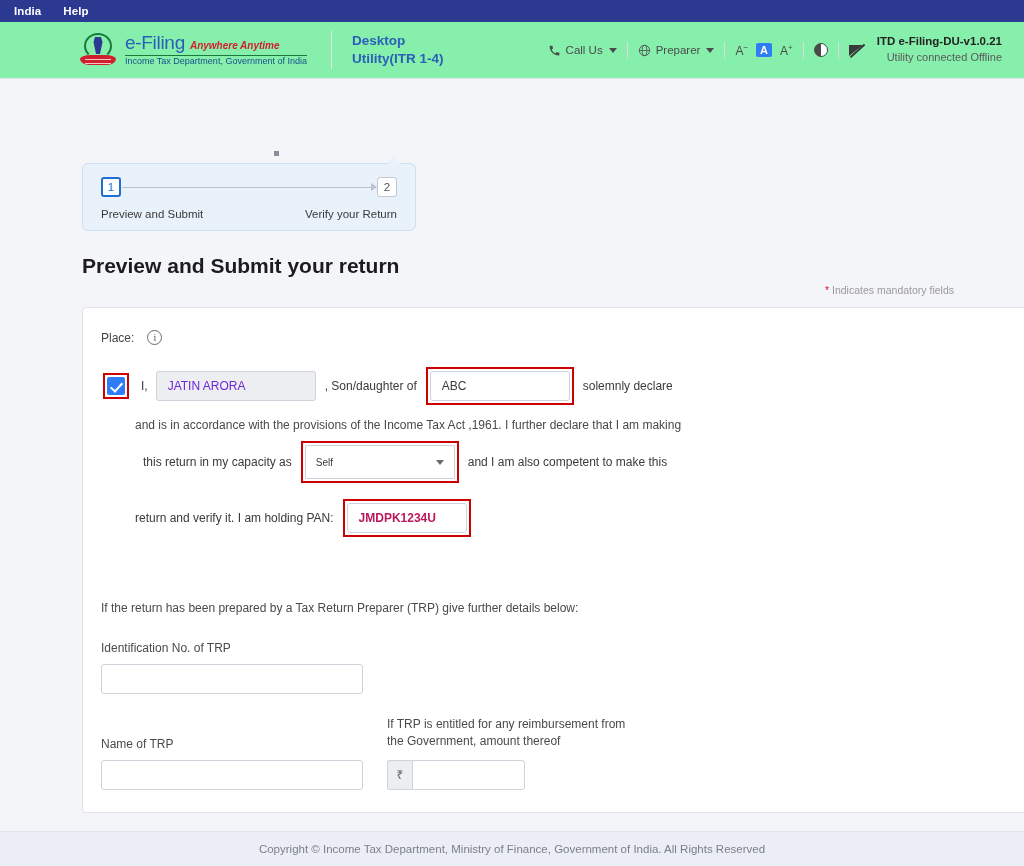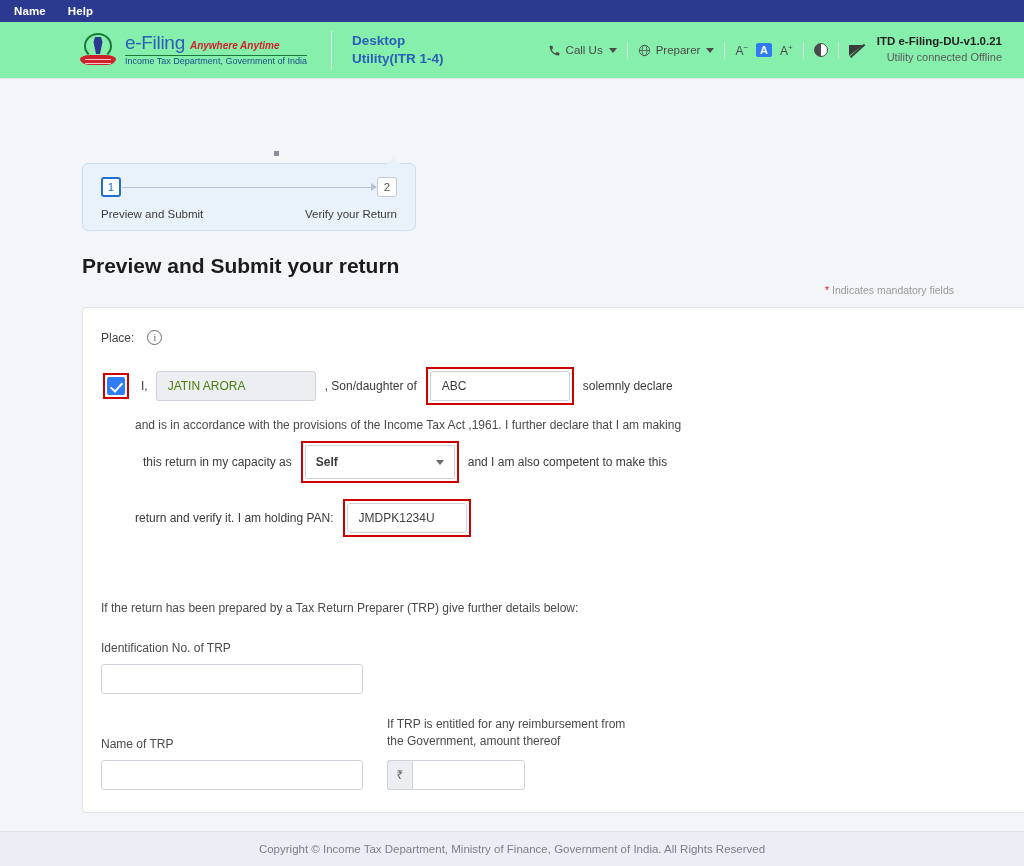--- a/index.html
+++ b/index.html
@@ -203,36 +203,36 @@
     border: solid #ffffff; border-width: 0 2.2px 2.2px 0;
     transform: rotate(42deg);
   }
   .itxt { font-size: 12px; color: #3a3a3a; margin: 0 8px 0 12px; }
   .inp {
     height: 30px; border: 1px solid #cfd2da; border-radius: 3px;
     background: #ffffff; font-size: 12px; color: #3a3a3a;
     padding: 0 11px; display: flex; align-items: center;
     font-family: "Liberation Sans", sans-serif;
   }
-  .inp.disabled { background: #eceef1; color: #4d7c0f; }
-  .inp.bold { font-weight: normal; color: #404040; }
+  .inp.disabled { background: #eceef1; color: #6d28d9; }
+  .inp.bold { font-weight: bold; color: #be185d; }
   .inp-name { width: 160px; }
   .inp-father { width: 140px; }
   .inp-pan { width: 120px; }
   .mid-txt { font-size: 12px; color: #3a3a3a; margin: 0 9px; }
 
   .decl-line { font-size: 12px; color: #4a4a4a; padding-left: 52px; margin-top: 16px; }
   .decl-line2 { margin-top: 13px; }
 
   .caprow { display: flex; align-items: center; padding-left: 52px; margin-top: 9px; }
   .select {
     width: 150px; height: 34px;
     border: 1px solid #cfd2da; border-radius: 1px; background: #fff;
     display: flex; align-items: center; justify-content: space-between;
-    padding: 0 10px; font-size: 12px; color: #3a3a3a; cursor: pointer; font-weight: bold;
+    padding: 0 10px; font-size: 10px; color: #3a3a3a; cursor: pointer;
   }
   .select .caret { border-top-color: #6a6a6a; }
 
   .panrow { display: flex; align-items: center; padding-left: 52px; margin-top: 16px; }
 
   .trpnote { font-size: 12px; color: #4a4a4a; padding-left: 18px; margin-top: 64px; }
 
   .trpgrid { display: flex; padding-left: 18px; margin-top: 26px; gap: 24px; }
   .flabel { font-size: 12px; color: #4a4a4a; margin-bottom: 9px; }
   .ftext {
@@ -281,21 +281,21 @@
     background: #eceef5;
     border-top: 1px solid #e0e2ea;
     display: flex; align-items: center; justify-content: center;
     font-size: 11.5px; color: #7a7f8c;
   }
 </style>
 </head>
 <body>
 
 <div class="topnav">
-  <a href="#">Name</a>
+  <a href="#">India</a>
   <a href="#">Help</a>
 </div>
 
 <div class="header">
   <div class="brand">
     <div class="emblem">
       <div class="wreath"></div>
         <div class="pillar"></div>
         <div class="ribbon"></div>
     </div>

